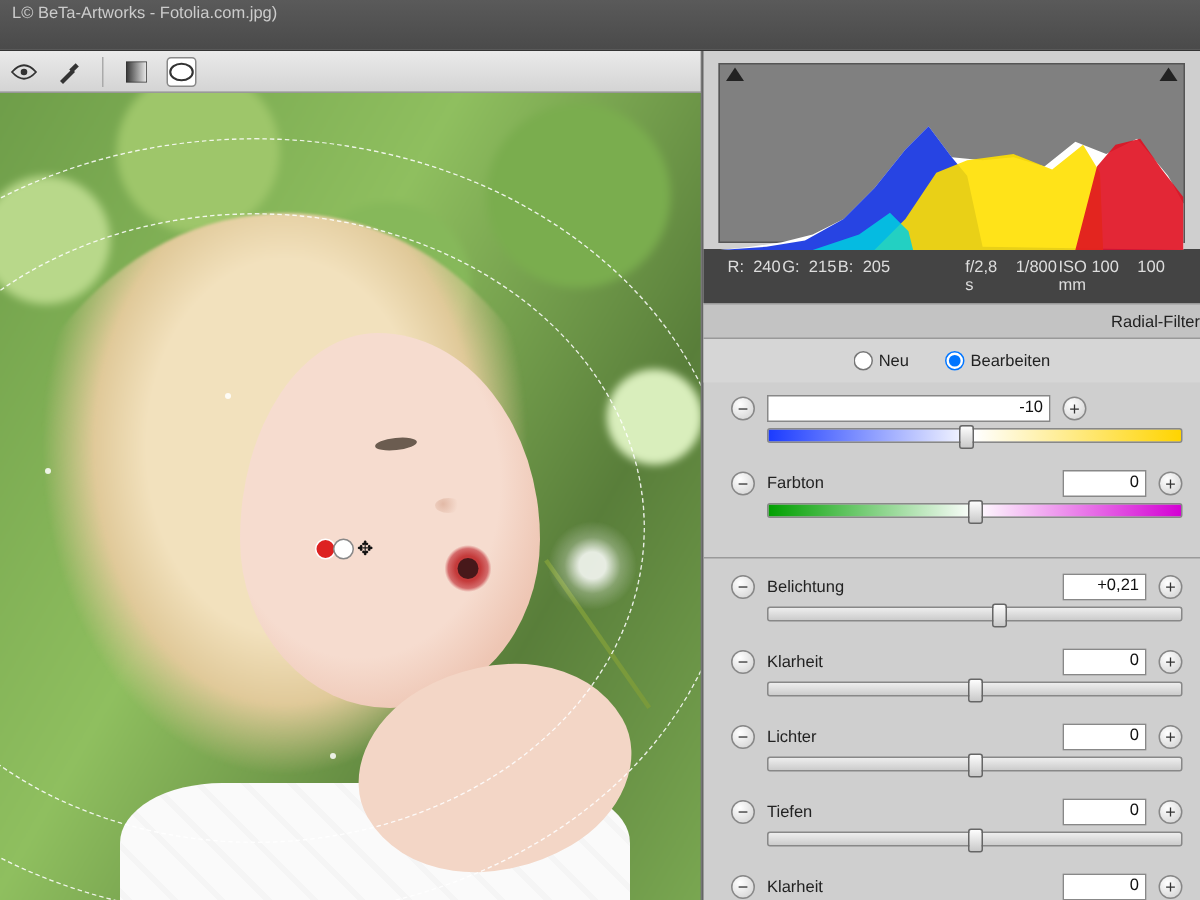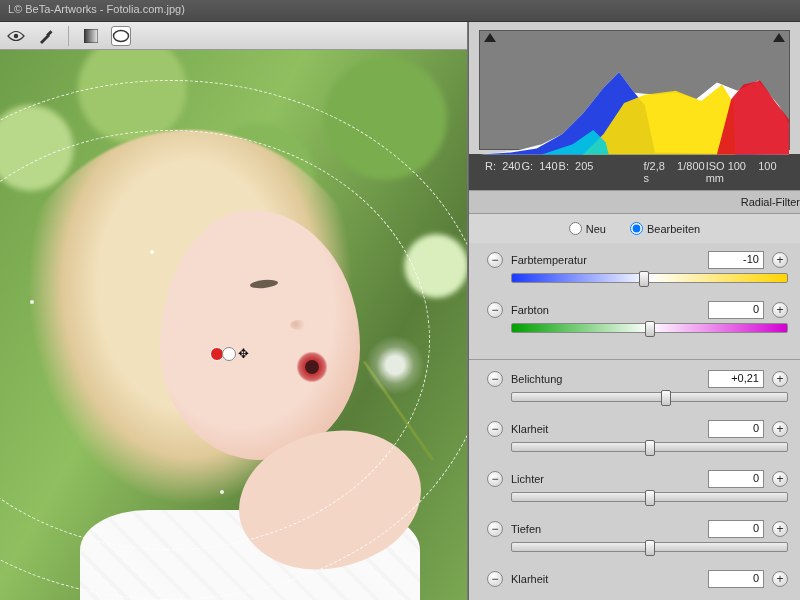--- a/index.html
+++ b/index.html
@@ -1,18 +1,18 @@
 <!DOCTYPE html>
 <html><head>
 <meta charset="utf-8">
 <style>
   * { margin: 0; padding: 0; box-sizing: border-box; font-family: Tahoma, Arial, sans-serif; font-size: 11px; }
   body { background: #b8b8b8; width: 800px; height: 600px; overflow: hidden; }
 
-  .titlebar { height: 22px; background: linear-gradient(#5a5a5a,#4a4a4a); color: #ccc; padding: 3px 8px; font-size: 11px; border-bottom: 1px solid #333; }
+  .titlebar { height: 34px; background: linear-gradient(#5a5a5a,#4a4a4a); color: #ccc; padding: 3px 8px; font-size: 11px; border-bottom: 1px solid #333; }
 
   .main { display: flex; height: 578px; }
 
   .left { width: 468px; display: flex; flex-direction: column; border-right: 1px solid #777; }
   .toolbar { height: 28px; background: linear-gradient(#eaeaea,#d4d4d4); border-bottom: 1px solid #999; display: flex; align-items: center; padding: 0 6px; gap: 10px; }
   .tool { width: 20px; height: 20px; display:flex; align-items:center; justify-content:center; cursor:pointer; color:#333; }
   .tool.active { background:#fff; border:1px solid #888; border-radius:3px; }
   .tool.sep { border-left:1px solid #aaa; width:1px; padding:0; margin:0 2px; cursor:default; }
 
   .viewport { flex:1; position:relative; overflow:hidden; background:#4a6b3a; }
@@ -154,21 +154,21 @@
         <path d="M0 120 L30 118 L55 114 L80 100 L100 80 L120 55 L135 40 L150 60 L160 72 L170 118 L300 120 Z" fill="#1030e0" opacity="0.9"></path>
         <path d="M100 120 L120 100 L140 70 L160 62 L190 58 L215 68 L235 52 L246 70 L248 120 Z" fill="#ffe000" opacity="0.9"></path>
         <path d="M60 120 L90 110 L110 96 L122 108 L125 120 Z" fill="#00d0e0" opacity="0.85"></path>
         <path d="M230 120 L244 66 L256 52 L272 48 L286 68 L300 86 L300 120 Z" fill="#e01020" opacity="0.9"></path>
       </svg>
     </div>
 
     <div class="meta">
       <div class="col">
         <span>R:&nbsp;&nbsp;<span>240</span></span>
-        <span>G:&nbsp;&nbsp;<span>140</span></span>
+        <span>G:&nbsp;&nbsp;<span>215</span></span>
         <span>B:&nbsp;&nbsp;<span>205</span></span>
       </div>
       <div class="col" style="margin-left:20px;">
         <span><span>f/2,8</span>&nbsp;&nbsp;&nbsp;&nbsp;<span>1/800 s</span></span>
         <span><span>ISO 100</span>&nbsp;&nbsp;&nbsp;&nbsp;<span>100 mm</span></span>
       </div>
     </div>
 
     <div class="panel-title">
       <span>Radial-Filter</span>
@@ -181,21 +181,20 @@
       </label>
       <label>
         <input type="radio" name="mode" checked="" style=""> 
           <span>Bearbeiten</span>
       </label>
     </div>
 
     <div class="sliders" id="sliders">
         <div class="slider-row">
           <div class="pmbtn">−</div>
-          <div class="lbl">Farbtemperatur</div>
           <div class="val">-10</div>
           <div class="pmbtn">+</div>
         </div>
         <div style="display: grid; grid-template-columns: 16px 1fr 16px; align-items: center; gap: 8px; padding: 0px 0px 6px;">
           <div></div>
           <div class="track" style="background: linear-gradient(90deg, rgb(27, 59, 255), rgb(255, 255, 255) 50%, rgb(255, 212, 0));">
             <div class="thumb" style="left: 48%;"></div>
           </div>
           <div></div>
         </div>

